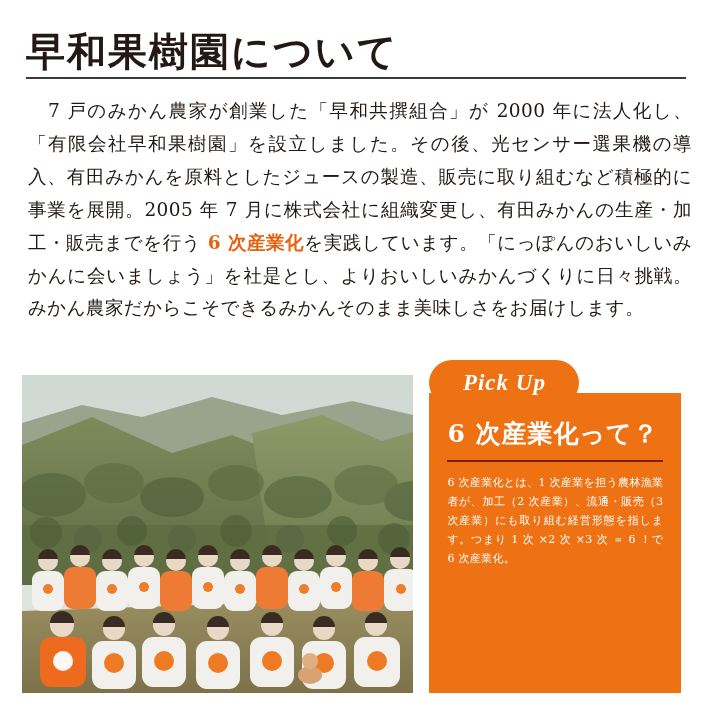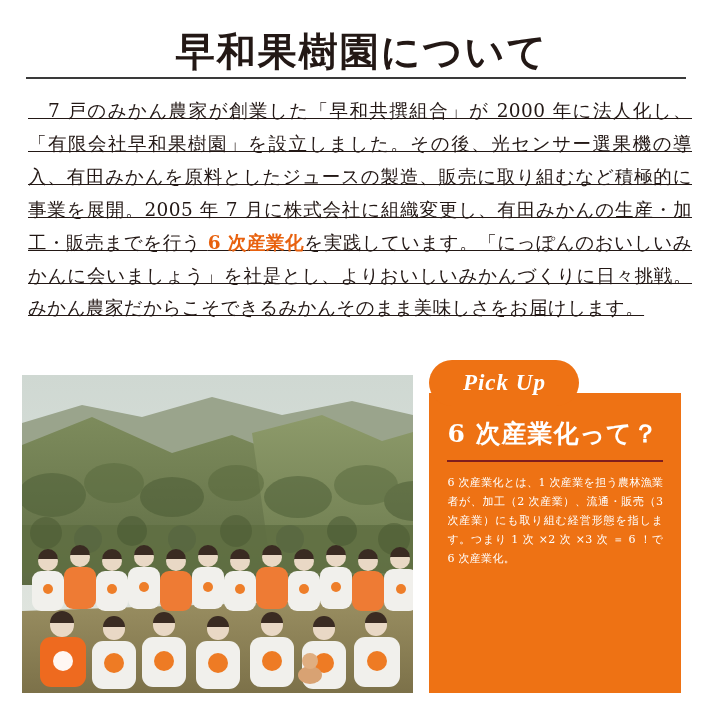--- a/index.html
+++ b/index.html
@@ -19,21 +19,20 @@
     width: 720px;
     height: 720px;
     box-sizing: border-box;
     padding: 22px 22px 0 22px;
   }
   
   .title-block {
     position: relative;
     padding: 0 0 6px 0;
     margin: 8px 0 0 4px;
-    text-align: center;
   }
   .title-text {
     font-size: 39px;
     font-weight: bold;
     letter-spacing: 2px;
     line-height: 1.1;
     color: #231815;
     font-family: "DejaVu Serif", "Liberation Serif", serif;
   }
   .title-rule {
@@ -47,21 +46,20 @@
   
   .intro {
     margin: 16px 6px 0 6px;
     font-size: 18.5px;
     line-height: 1.78;
     letter-spacing: 0.4px;
     text-align: justify;
     text-justify: inter-character;
     font-family: "DejaVu Serif", "Liberation Serif", serif;
     color: #231815;
-    text-decoration: underline;
   }
   .intro .hl {
     color: #e8610e;
     font-weight: bold;
   }
   
   .lower {
     position: absolute;
     left: 22px;
     top: 375px;

